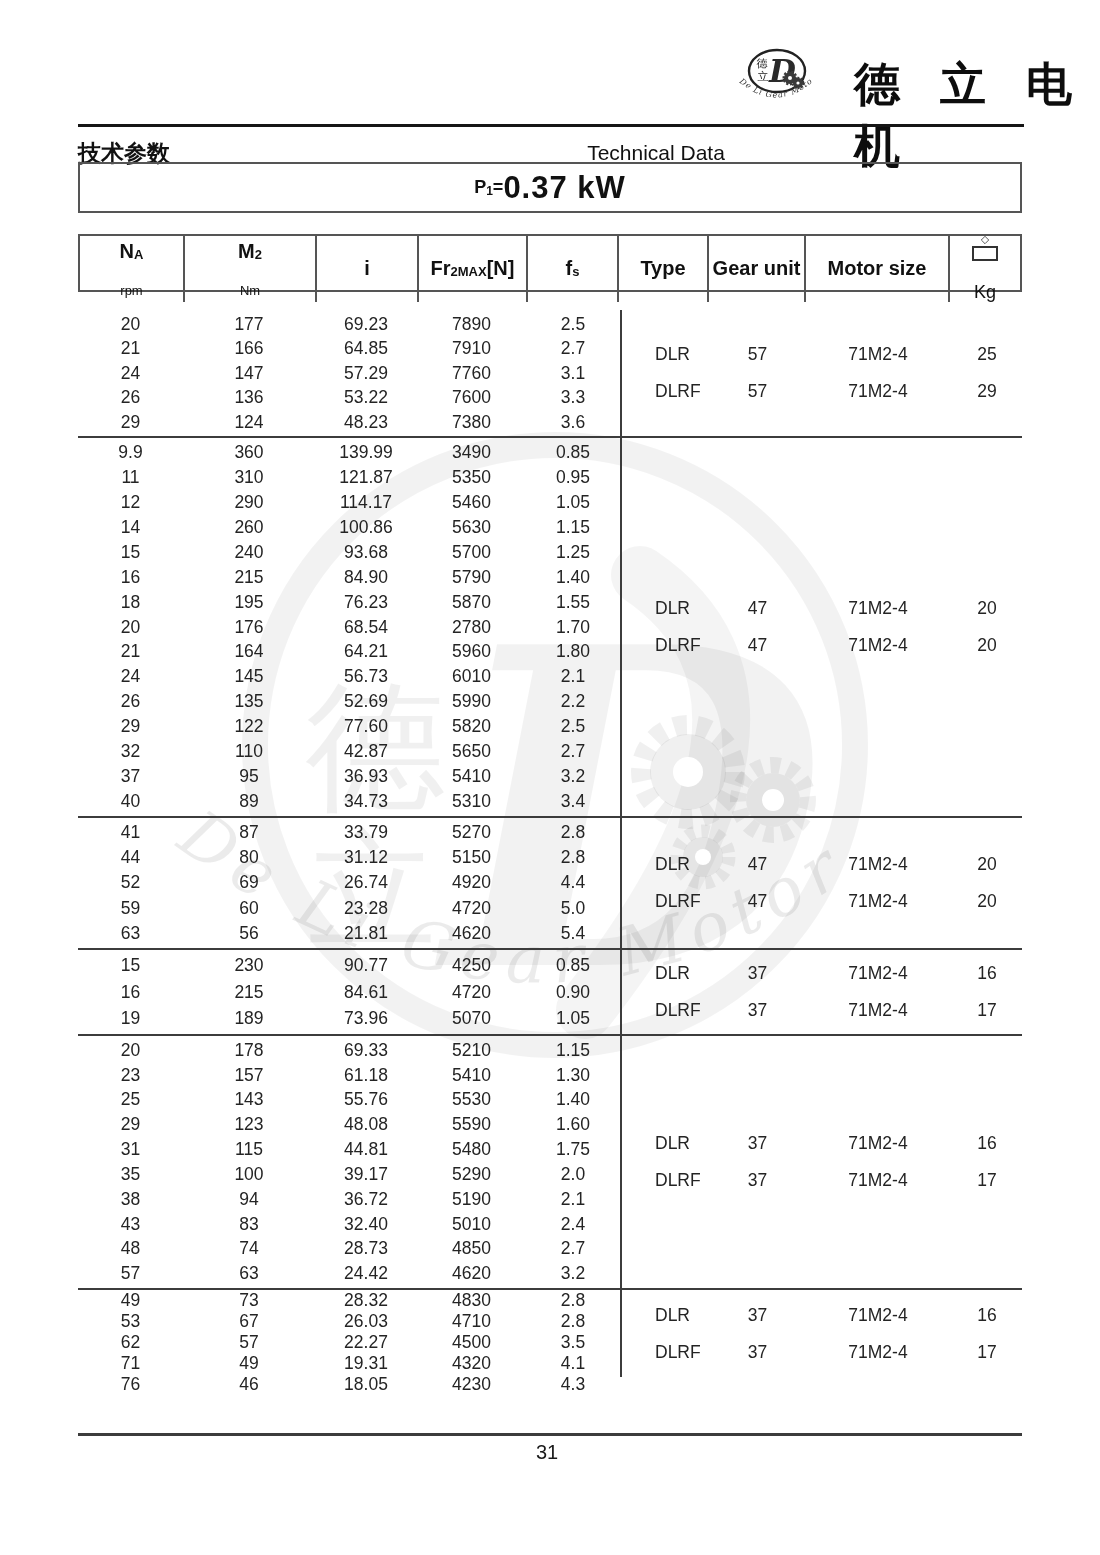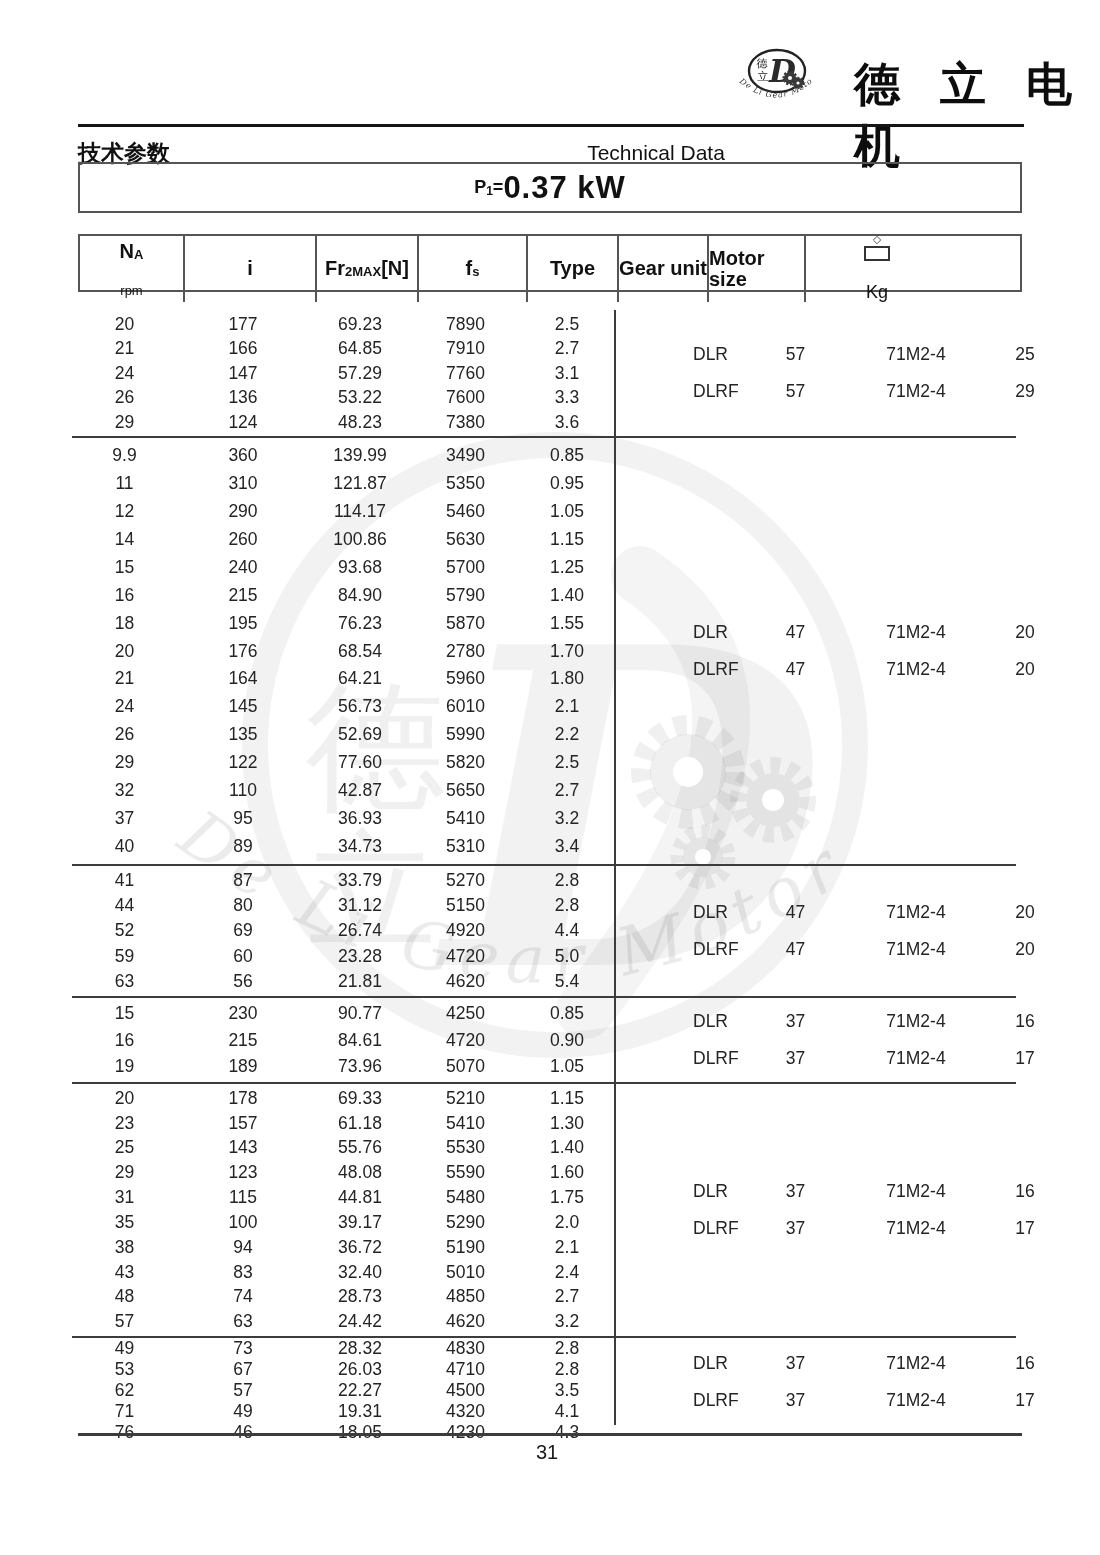--- a/index.html
+++ b/index.html
@@ -42,38 +42,38 @@
   .hcell:first-child{border-left:none;}
   .h-main{font-size:20px;font-weight:bold;}
   .h-main sub{font-size:13px;vertical-align:-1px;font-weight:bold;}
   .h-unit{font-size:13px;font-weight:normal;margin-top:2px;}
   .kg-icon{display:flex;flex-direction:column;align-items:center;margin-bottom:2px;}
   .kg-icon .diamond{width:6px;height:6px;border:1.4px solid #333;transform:rotate(45deg) scale(.75);margin-bottom:2px;}
   .kg-icon .block{width:26px;height:15px;border:2px solid #333;box-sizing:border-box;}
   .kg-label{font-size:18px;font-weight:normal;}
 
   
-  .tbody{position:absolute;left:72px;top:310px;width:944px;}
+  .tbody{position:absolute;left:78px;top:310px;width:944px;}
   .group{position:relative;box-sizing:border-box;border-bottom:2px solid #3c3c3c;}
   .group:nth-of-type(1){height:128px;}
-  .group:nth-of-type(2){height:428px;}
+  .group:nth-of-type(2){height:380px;}
   .group:nth-of-type(3){height:132px;}
   .group:nth-of-type(4){height:86px;}
   .group:nth-of-type(5){height:254px;}
   .group:nth-of-type(6){height:127px;border-bottom:none;}
   .left{
     position:absolute;left:0;top:0;bottom:0;width:542px;display:flex;flex-direction:column;
     justify-content:space-evenly;
   }
   .group:nth-of-type(6) .left{bottom:23px;}
   .drow{display:grid;grid-template-columns:105px 132px 102px 109px 94px;}
   .drow span{text-align:center;font-size:17.5px;color:#242424;}
   .right{
     position:absolute;left:542px;right:0;top:0;bottom:0;border-left:2px solid #3c3c3c;
-    display:flex;flex-direction:column;justify-content:center;gap:16px;padding-left:44px;
+    display:flex;flex-direction:column;justify-content:center;gap:16px;
   }
   .group:nth-of-type(6) .right{bottom:40px;}
   .trow{display:grid;grid-template-columns:87px 97px 144px 74px;}
   .trow .t-type{text-align:left;padding-left:33px;font-size:17.5px;color:#242424;}
   .trow span{text-align:center;font-size:17.5px;color:#242424;}
 
   .bottom-rule{position:absolute;left:78px;top:1433px;width:944px;height:3px;background:#3c3c3c;}
   .page-num{position:absolute;left:0;top:1441px;width:1094px;text-align:center;font-size:20px;color:#1a1a1a;}
 </style>
 </head>
@@ -141,20 +141,24 @@
       <span class="p-small"><span>P</span><sub>1</sub><span>=</span></span>
         <span class="p-big">0.37 kW</span>
     </div>
 
     <div class="thead">
         <div class="hcell">
           <div class="h-main">N<sub>A</sub></div>
           <div class="h-unit">rpm</div>
         </div>
         <div class="hcell">
+          <div class="h-main">M<sub>2</sub></div>
+          <div class="h-unit">Nm</div>
+        </div>
+        <div class="hcell">
           <div class="h-main">i</div>
         </div>
         <div class="hcell">
           <div class="h-main">Fr<sub>2MAX</sub>[N]</div>
         </div>
         <div class="hcell">
           <div class="h-main">f<sub>s</sub></div>
         </div>
         <div class="hcell">
           <div class="h-main">Type</div>

